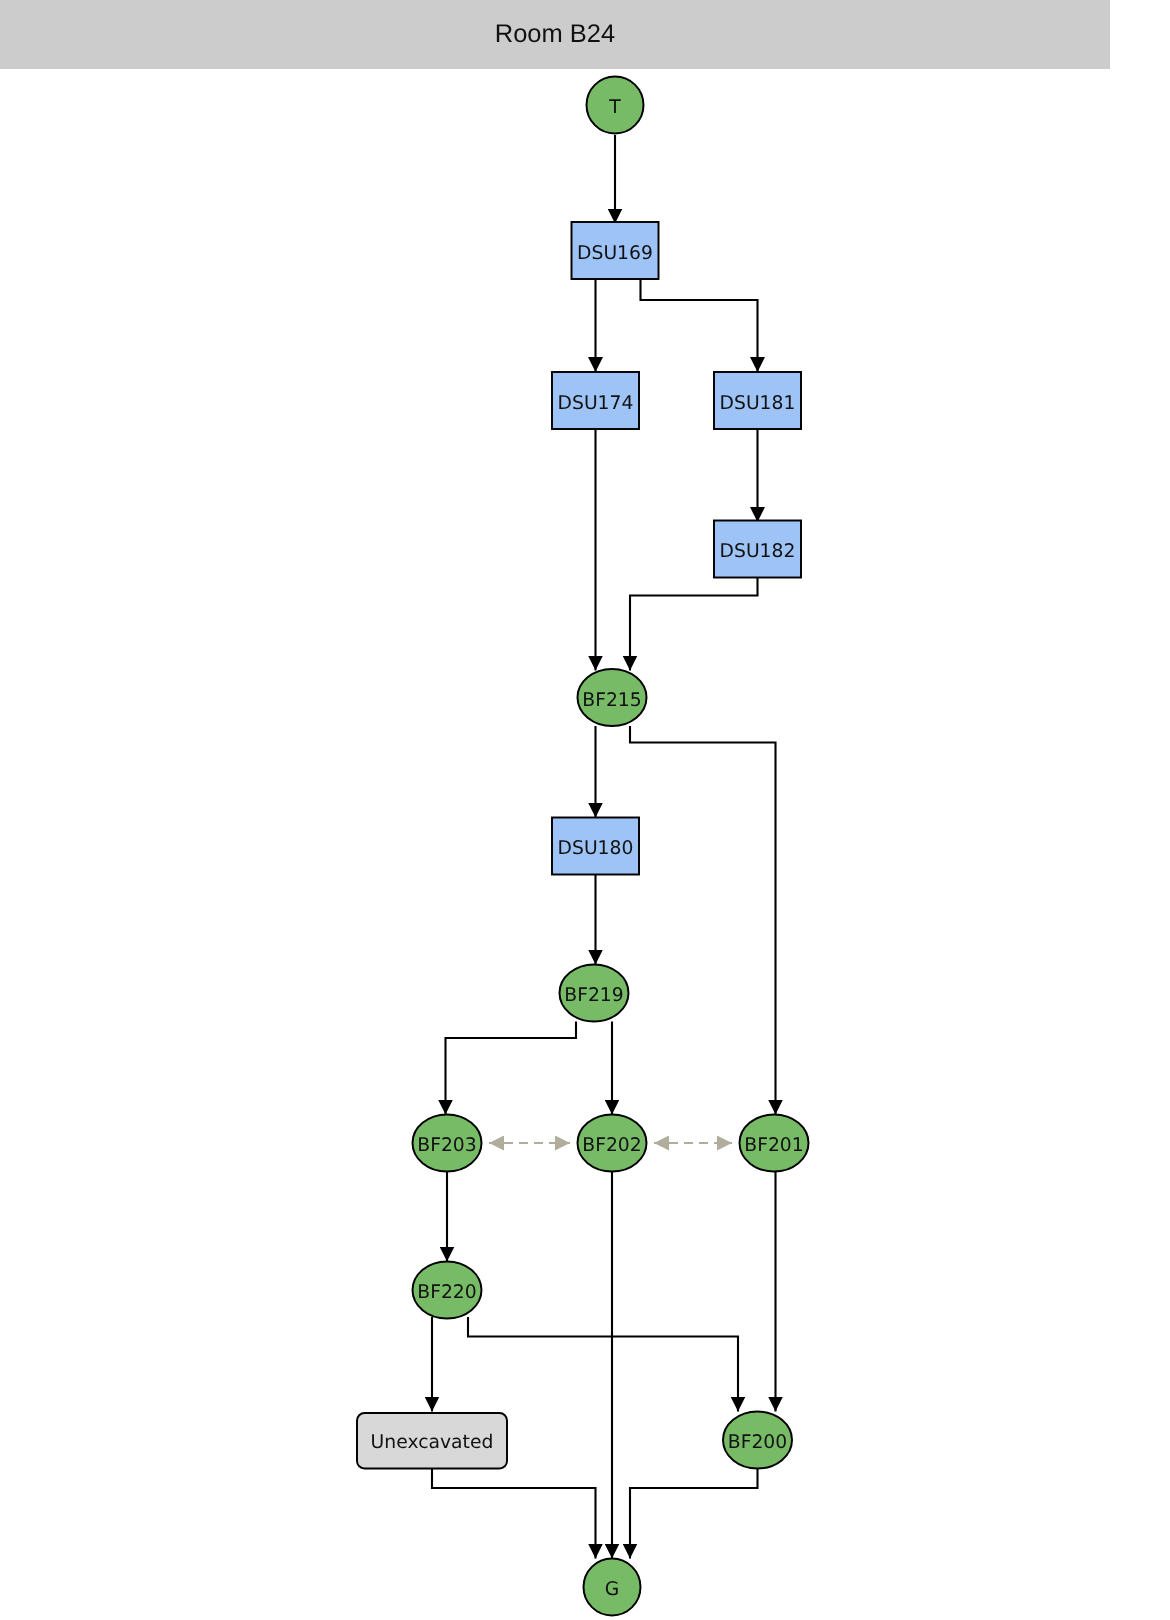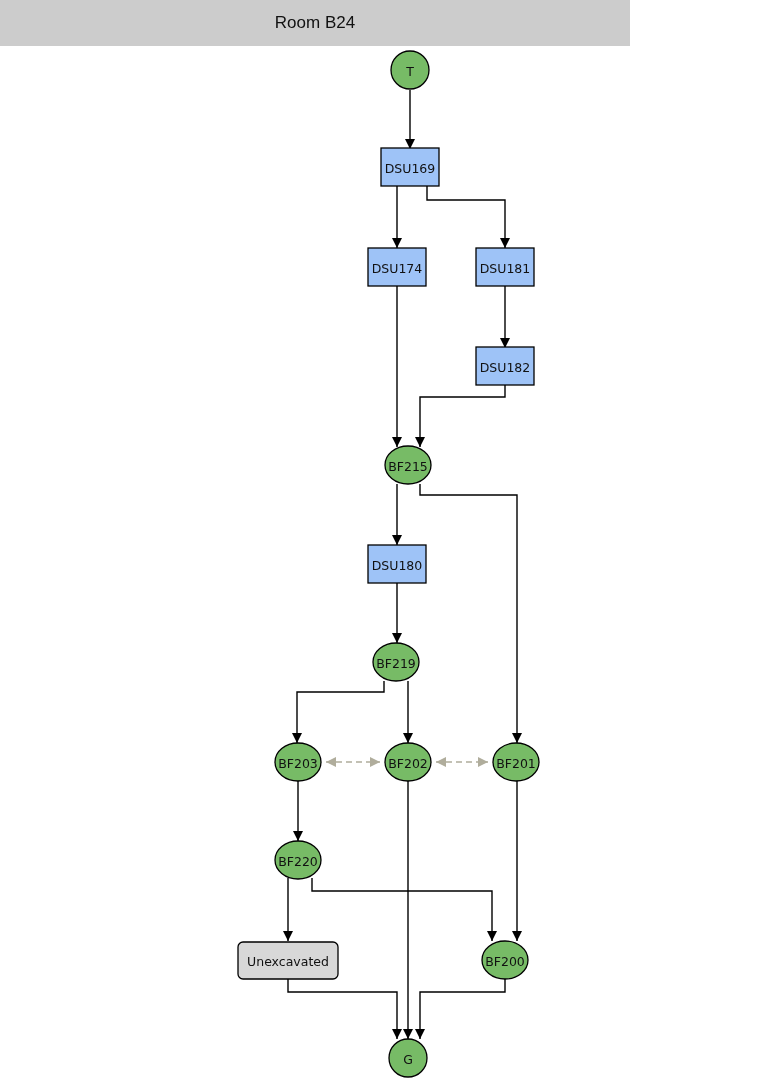--- a/index.html
+++ b/index.html
@@ -1,17 +1,17 @@
 <!DOCTYPE html>
 <html><head>
 <meta charset="utf-8">
 <style>
   html, body { margin:0; padding:0; background:#ffffff; }
   body { width:780px; height:1080px; position:relative; overflow:hidden; font-family:"DejaVu Sans", sans-serif; }
-  .header { position:absolute; left:0; top:0; width:630px; height:46px; background:#cccccc; display:flex; align-items:center; justify-content:center; }
+  .header { position:absolute; left:0; top:0; width:740px; height:46px; background:#cccccc; display:flex; align-items:center; justify-content:center; }
   .header span { font-family:"Liberation Sans", sans-serif; font-size:17px; color:#111; }
   svg { position:absolute; left:0; top:0; }
   .lbl { font-family:"DejaVu Sans", sans-serif; font-size:12.5px; fill:#111; text-anchor:middle; dominant-baseline:central; }
 </style>
 </head>
 <body>
 
 <div class="header">
   <span>Room B24</span>
 </div>

